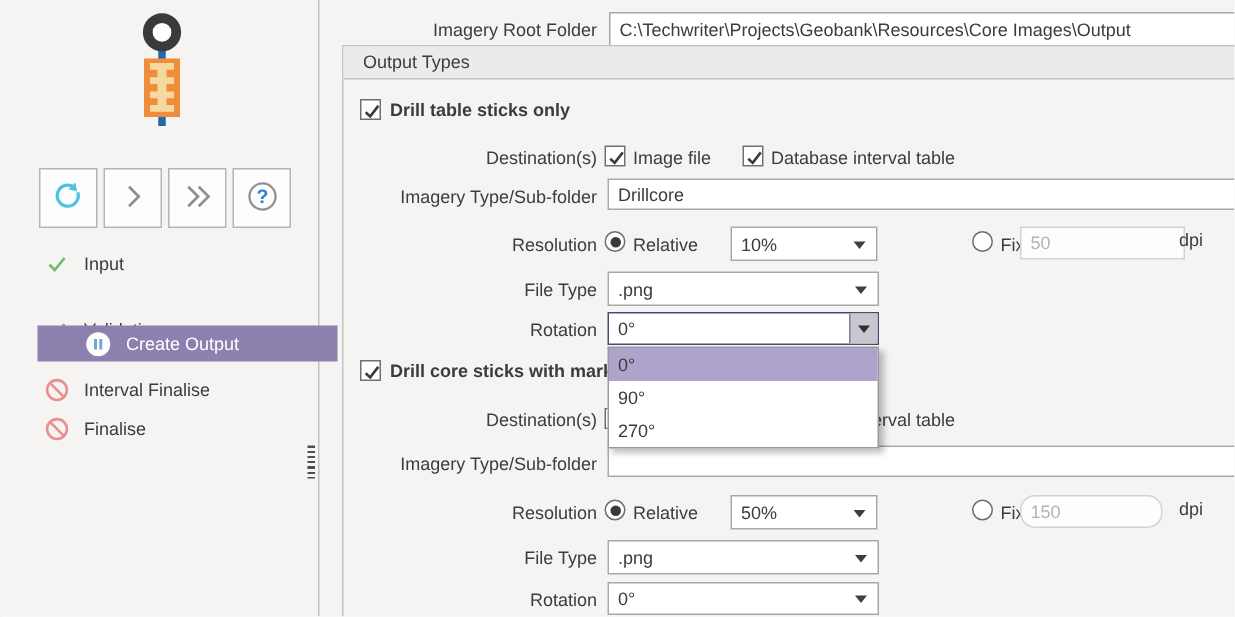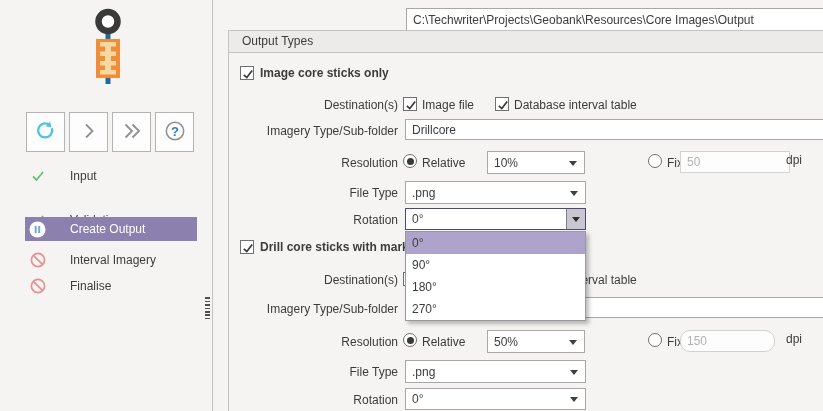--- a/index.html
+++ b/index.html
@@ -13,21 +13,21 @@
 
   
   .sidebar{position:absolute;left:0;top:0;width:213px;height:411px;
     background:#f5f4f2;border-right:1px solid #c2c1bf;box-sizing:border-box;}
   .app-icon{position:absolute;left:88px;top:8px;}
   .toolbar-btn{position:absolute;top:112px;width:39px;height:40px;
     background:#fdfdfd;border:1px solid #b5b4b2;box-sizing:border-box;
     display:flex;align-items:center;justify-content:center;padding:0;cursor:pointer;}
   .step{position:absolute;left:25px;width:172px;height:24px;display:flex;align-items:center;}
   .step .sicon{margin-left:4px;width:17px;height:17px;flex:none;display:flex;align-items:center;justify-content:center;}
-  .step .stext{margin-left:24px;white-space:nowrap;}
+  .step .stext{margin-left:10px;white-space:nowrap;}
   .step.active{background:#8b80ae;color:#ffffff;}
   .grip{position:absolute;left:205px;top:297px;width:5px;height:22px;
     background:repeating-linear-gradient(to bottom,#4f4f4f 0 1.5px,transparent 1.5px 3.5px);}
 
   
   .flabel{position:absolute;left:228px;width:170px;text-align:right;white-space:nowrap;}
   .lbl{position:absolute;white-space:nowrap;}
   .tinput{position:absolute;background:#ffffff;border:1px solid #a8a8a8;box-sizing:border-box;
     display:flex;align-items:center;padding:0 6px;white-space:nowrap;overflow:hidden;}
   .tinput.disabled{border-color:#d2d2d2;color:#b3b3b3;background:#fdfdfd;}
@@ -125,64 +125,65 @@
       <span class="stext">Input</span>
     </div>
     <div class="step" style="top:208px;">
       <span class="sicon">
         <svg width="16" height="16" viewBox="0 0 16 16">
           <polyline points="3,8.5 6.5,12 13,4" fill="none" stroke="#6abf6e" stroke-width="1.8"></polyline>
         </svg>
       </span>
       <span class="stext">Validation</span>
     </div>
-    <div class="step active" style="top:217px;">
+    <div class="step active" style="top:217px;padding-left:28px;">
       <span class="sicon">
         <svg width="17" height="17" viewBox="0 0 17 17">
           <circle cx="8.5" cy="8.5" r="8" fill="#ffffff"></circle>
           <rect x="5.7" y="5" width="2" height="7" fill="#74a7cf"></rect>
           <rect x="9.2" y="5" width="2" height="7" fill="#74a7cf"></rect>
         </svg>
       </span>
       <span class="stext">Create Output</span>
     </div>
     <div class="step" style="top:248px;">
       <span class="sicon">
         <svg width="16" height="16" viewBox="0 0 16 16">
           <circle cx="8" cy="8" r="6.6" fill="none" stroke="#e98f8f" stroke-width="1.7"></circle>
           <line x1="3.8" y1="3.8" x2="12.2" y2="12.2" stroke="#e98f8f" stroke-width="1.7"></line>
         </svg>
       </span>
-      <span class="stext">Interval Imagery</span>
+      <span class="stext">Interval Finalise</span>
     </div>
     <div class="step" style="top:274px;">
       <span class="sicon">
         <svg width="16" height="16" viewBox="0 0 16 16">
           <circle cx="8" cy="8" r="6.6" fill="none" stroke="#e98f8f" stroke-width="1.7"></circle>
           <line x1="3.8" y1="3.8" x2="12.2" y2="12.2" stroke="#e98f8f" stroke-width="1.7"></line>
         </svg>
       </span>
       <span class="stext">Finalise</span>
     </div>
 
     <div class="grip"></div>
   </div>
 
+  <span class="flabel" style="top:13px;">Imagery Root Folder</span>
   <div class="tinput" style="left:406px;top:8px;width:420px;height:23px;">C:\Techwriter\Projects\Geobank\Resources\Core Images\Output</div>
 
   <div class="groupbox">
     <div class="ghead">Output Types</div>
   </div>
 
   <span class="cb" style="left:240px;top:66px;">
     <svg width="16" height="16" viewBox="0 0 16 16">
       <polyline points="3.8,8.8 6.8,11.6 12.2,4.6" fill="none" stroke="#3a3a3a" stroke-width="1.7"></polyline>
     </svg>
   </span>
-  <span class="lbl bold" style="left:260px;top:66px;">Image core sticks only</span>
+  <span class="lbl bold" style="left:260px;top:66px;">Drill table sticks only</span>
 
   <span class="flabel" style="top:98px;">Destination(s)</span>
   <span class="cb" style="left:403px;top:97px;">
     <svg width="16" height="16" viewBox="0 0 16 16">
       <polyline points="3.8,8.8 6.8,11.6 12.2,4.6" fill="none" stroke="#3a3a3a" stroke-width="1.7"></polyline>
     </svg>
   </span>
   <span class="lbl" style="left:422px;top:98px;">Image file</span>
   <span class="cb" style="left:495px;top:97px;">
     <svg width="16" height="16" viewBox="0 0 16 16">
@@ -264,17 +265,16 @@
 
   <span class="flabel" style="top:393px;">Rotation</span>
   <div class="select" style="left:405px;top:388px;width:181px;height:22px;">
     <span>0°</span>
     <span class="tri"></span>
   </div>
 
   <div class="ddl">
     <div class="opt hl">0°</div>
     <div class="opt">90°</div>
-    <div class="opt">180°</div>
     <div class="opt">270°</div>
   </div>
 
 </div>
 
 </body></html>

